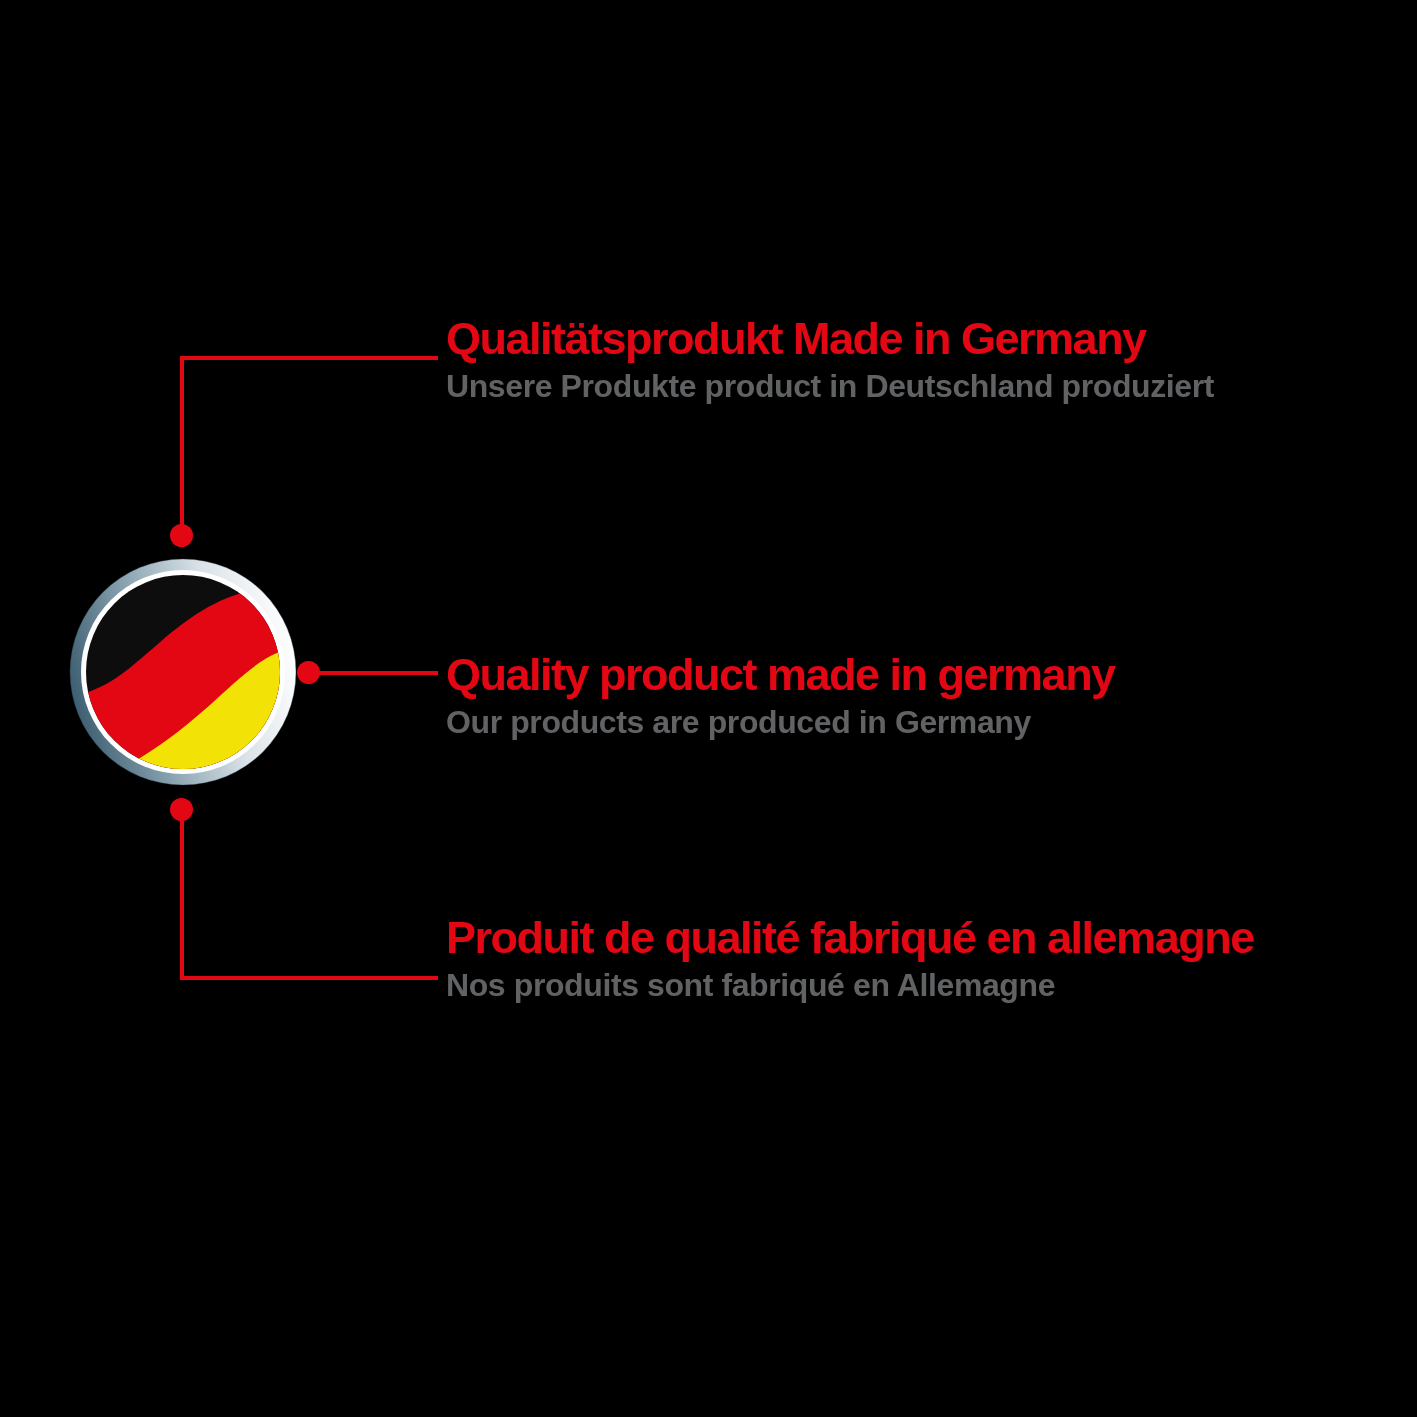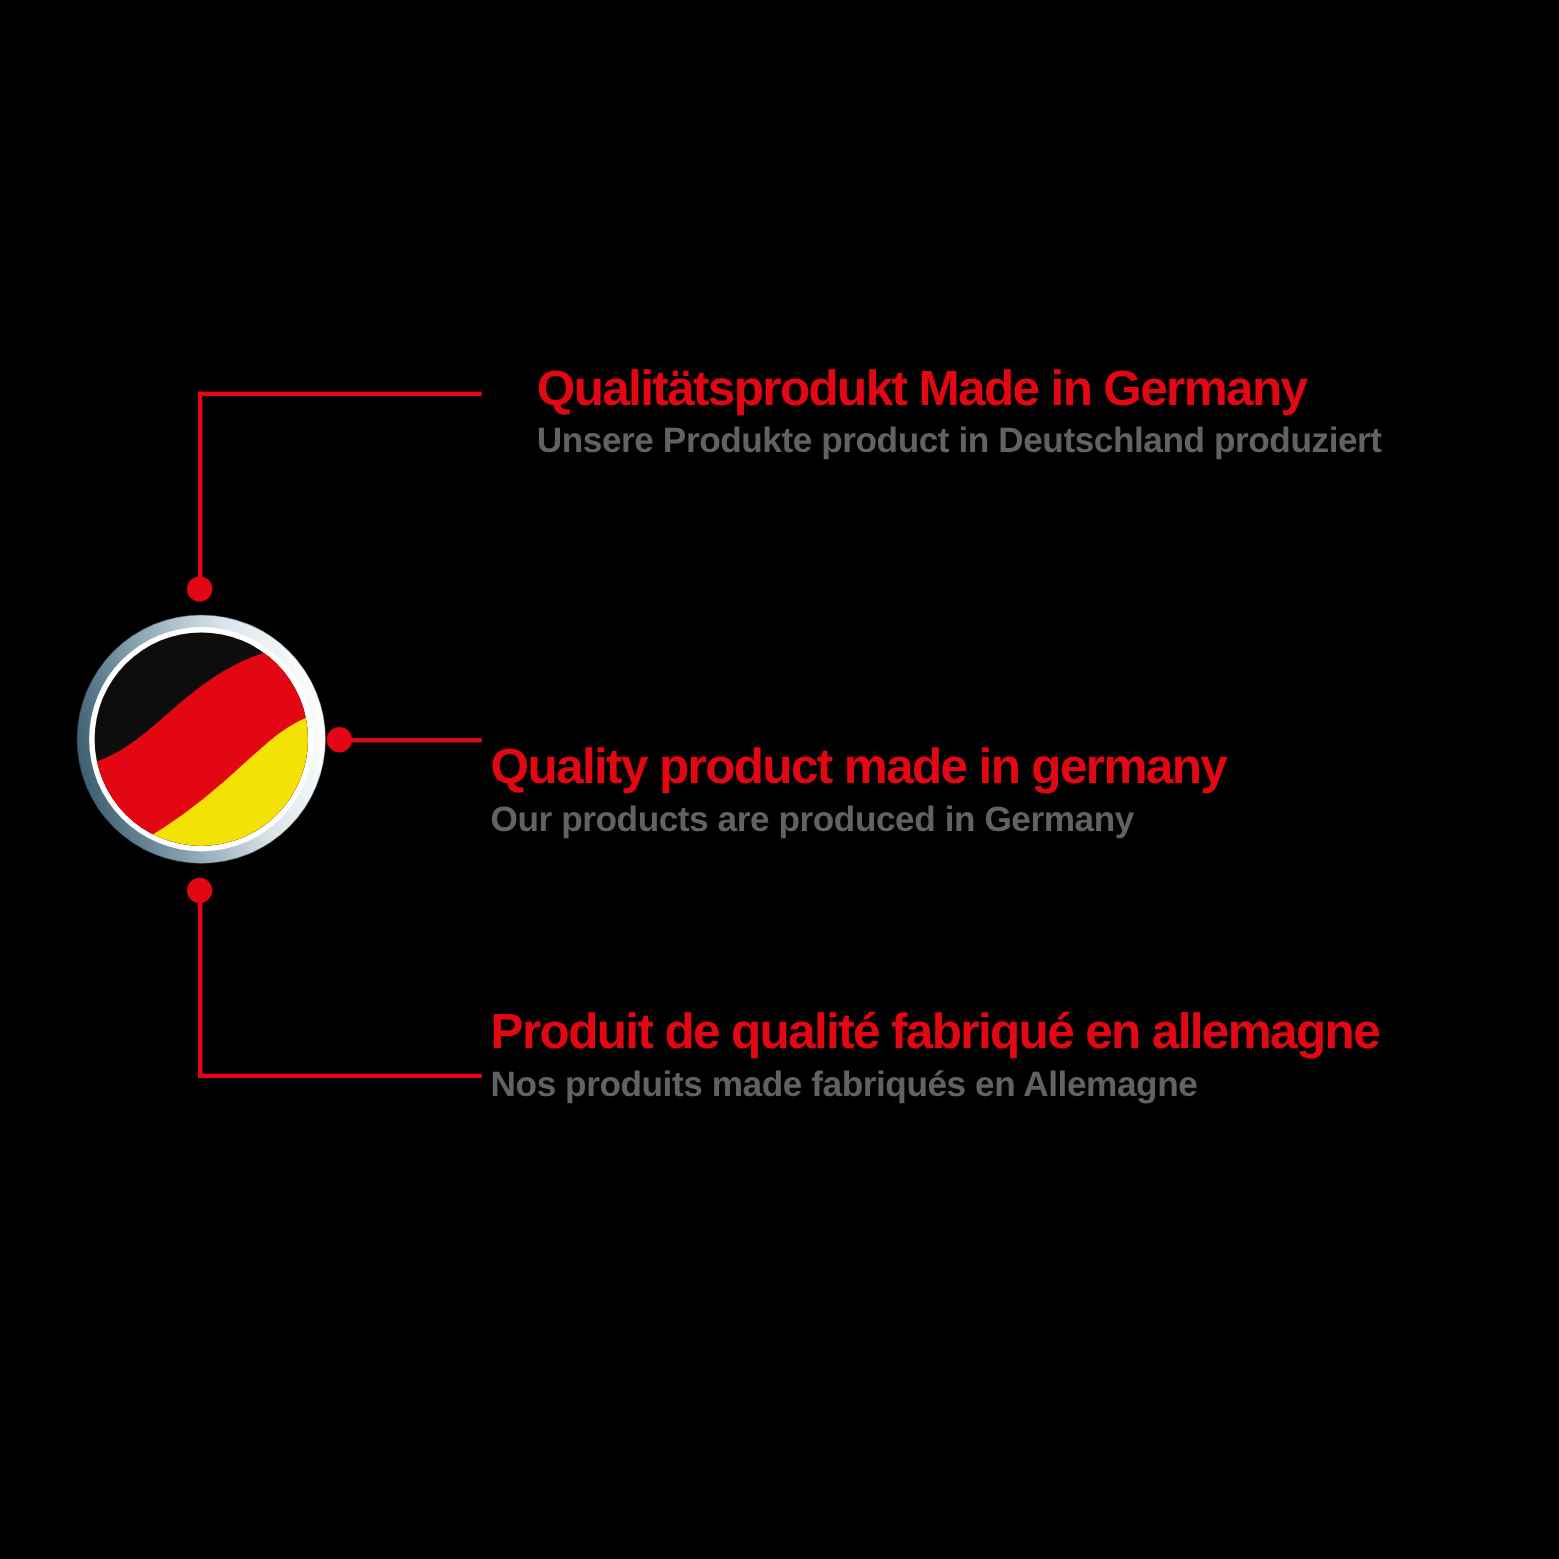--- a/index.html
+++ b/index.html
@@ -32,22 +32,22 @@
   .tblock .title{
     color:var(--accent);
     font-size:45px;font-weight:bold;line-height:1.0;
     letter-spacing:-1.5px;
   }
   .tblock .subtitle{
     color:var(--subtitle);
     font-size:32px;font-weight:bold;line-height:1.0;
     letter-spacing:-0.4px;margin-top:9px;
   }
-  .tblock-1{top:330px;margin-left:42px;}
-  .tblock-2{top:674px;}
+  .tblock-1{top:316px;}
+  .tblock-2{top:652px;}
   .tblock-3{top:915px;}
 </style>
 </head>
 <body>
 
 <div class="stage">
 
   <svg class="badge" viewBox="0 0 234 234" xmlns="http://www.w3.org/2000/svg" aria-hidden="true">
     <defs>
       <linearGradient id="ringGrad" x1="0" y1="0.62" x2="1" y2="0.38">
@@ -88,16 +88,16 @@
     <div class="subtitle">Unsere Produkte product in Deutschland produziert</div>
   </div>
 
   <div class="tblock tblock-2">
     <div class="title">Quality product made in germany</div>
     <div class="subtitle">Our products are produced in Germany</div>
   </div>
 
   <div class="tblock tblock-3">
     <div class="title">Produit de qualité fabriqué en allemagne</div>
-    <div class="subtitle">Nos produits made fabriqués en Allemagne</div>
+    <div class="subtitle">Nos produits sont fabriqué en Allemagne</div>
   </div>
 
 </div>
 
 </body></html>

